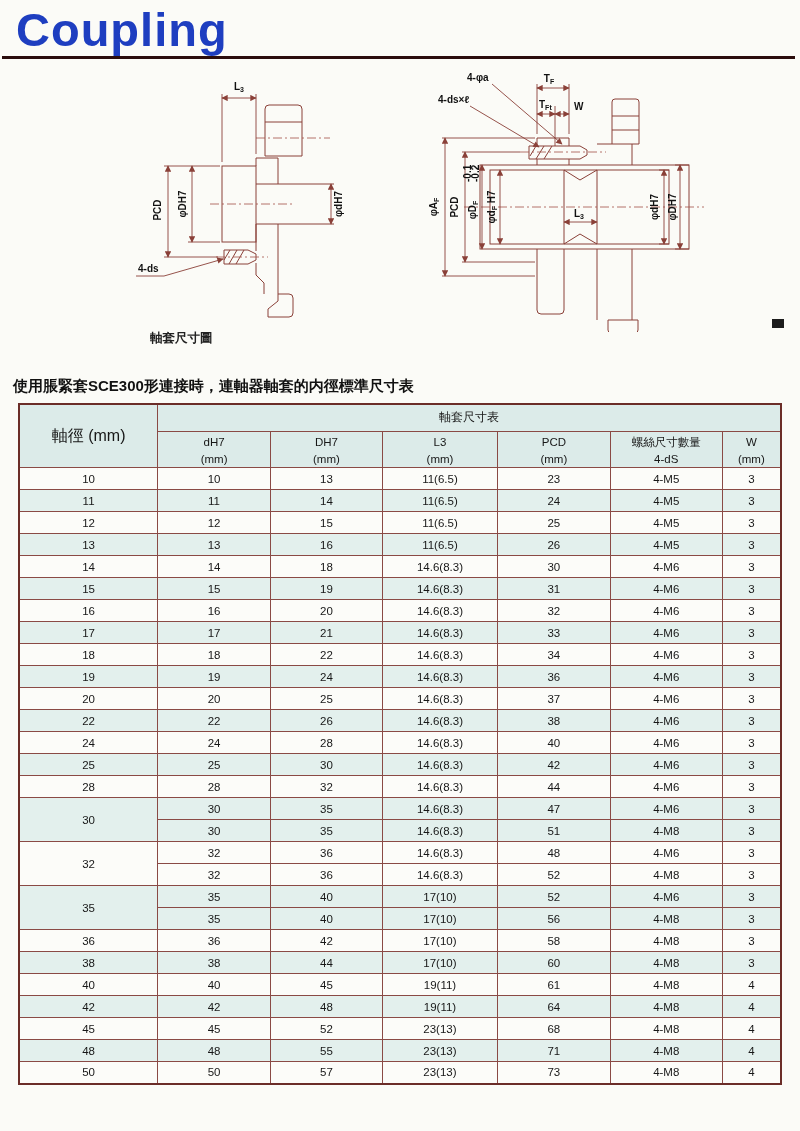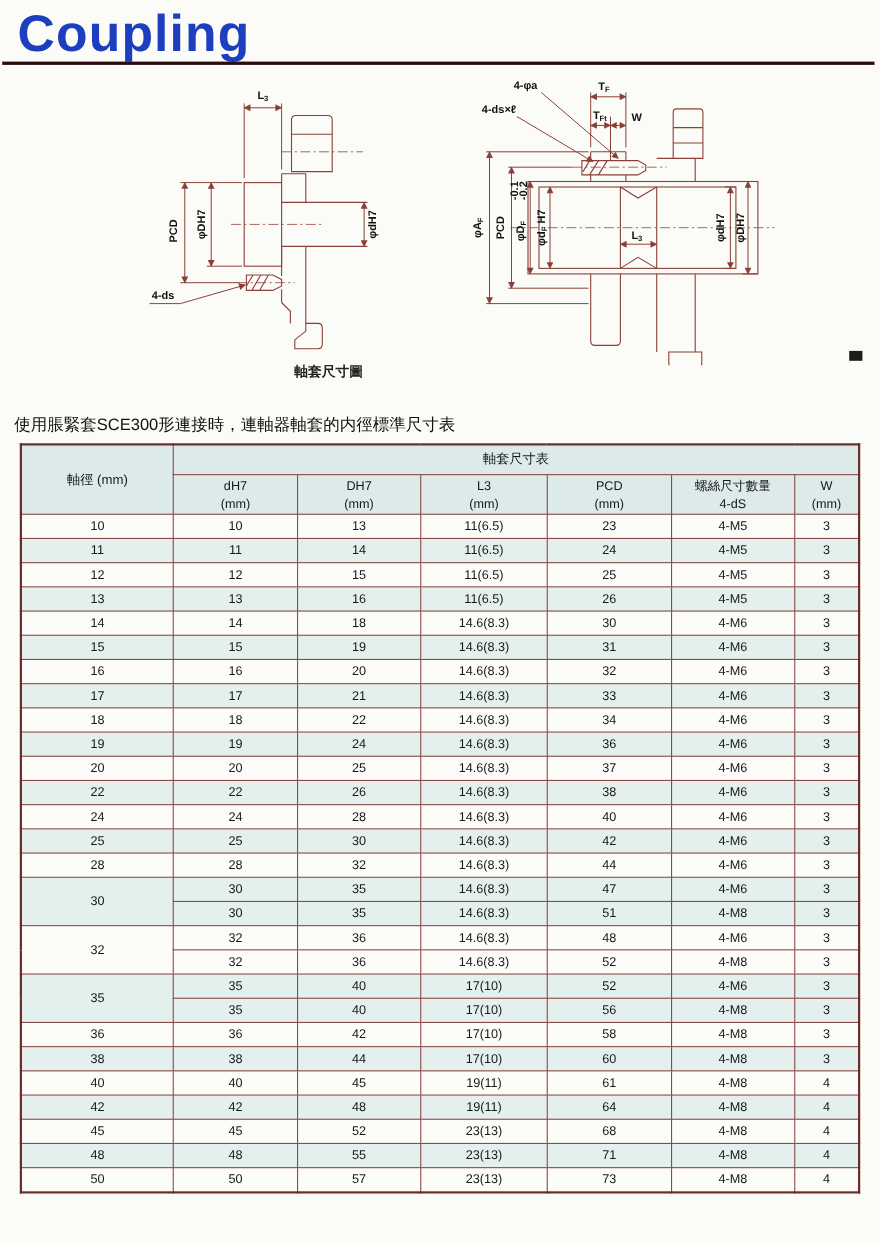--- a/index.html
+++ b/index.html
@@ -17,39 +17,39 @@
   .cn-title {
     position:absolute; right:8px; top:17px;
     font-size:27px; font-weight:bold; color:var(--brand,#1e3ec0);
     letter-spacing:1px;
   }
   .head-rule { position:absolute; left:2px; top:56px; width:793px; height:3px; background:var(--rule,#2b0d0d); }
   .fig { position:absolute; }
   .fig-left  { left:128px; top:70px; }
   .fig-right { left:412px; top:70px; }
   .fig-caption { position:absolute; font-size:12.5px; font-weight:bold; color:#222; }
-  .cap-left  { left:150px; top:330px; width:180px; text-align:right; }
+  .cap-left  { left:150px; top:330px; width:180px; text-align:left; }
   .cap-right { left:455px; top:332px; width:290px; text-align:center; }
-  .section-title { position:absolute; left:13px; top:377px; font-size:15px; font-weight:normal; color:#111; }
+  .section-title { position:absolute; left:13px; top:377px; font-size:15px; font-weight:bold; color:#111; }
   .artifact { position:absolute; left:772px; top:319px; width:12px; height:9px; background:#1c1c1c; }
 
   table.size-table {
     position:absolute; left:18px; top:403px; width:764px;
     border-collapse:collapse; table-layout:fixed;
     font-size:11.5px; color:#171717; background:#fcfcf9;
   }
   .size-table th, .size-table td {
     border:1px solid var(--tborder,#8a4a45);
     text-align:center; vertical-align:middle; padding:0; font-weight:normal;
   }
   .size-table { border:2px solid #6b2d28; }
   .size-table thead th { background:var(--thbg,#dcebe9); }
   .size-table .group-head { height:27px; font-size:12px; }
   .size-table .sub-head th { height:34px; }
-  .size-table .axis-h { font-size:12px;text-align:center; }
+  .size-table .axis-h { font-size:16px;text-align:center; }
   .size-table .col-name { line-height:1.9; }
   .size-table .col-unit { line-height:1.2; }
   .size-table tbody td { height:22px; background:#fcfcf9; }
   .size-table tbody tr.shade td { background:var(--shade,#e3f0ed); }
   .footnote { position:absolute; left:13px; top:1099px; font-size:12.5px; color:#111; }
 
   svg text { fill:#111; font-family:"Liberation Sans",sans-serif; font-size:10px; font-weight:bold; }
   svg .ln { stroke:var(--draw,#8a4038); stroke-width:1; fill:none; }
   svg .cl { stroke:#a35048; stroke-width:0.8; fill:none; stroke-dasharray:9 3 2 3; }
   svg .dim { stroke:var(--draw,#8a4038); stroke-width:0.9; fill:none; }

